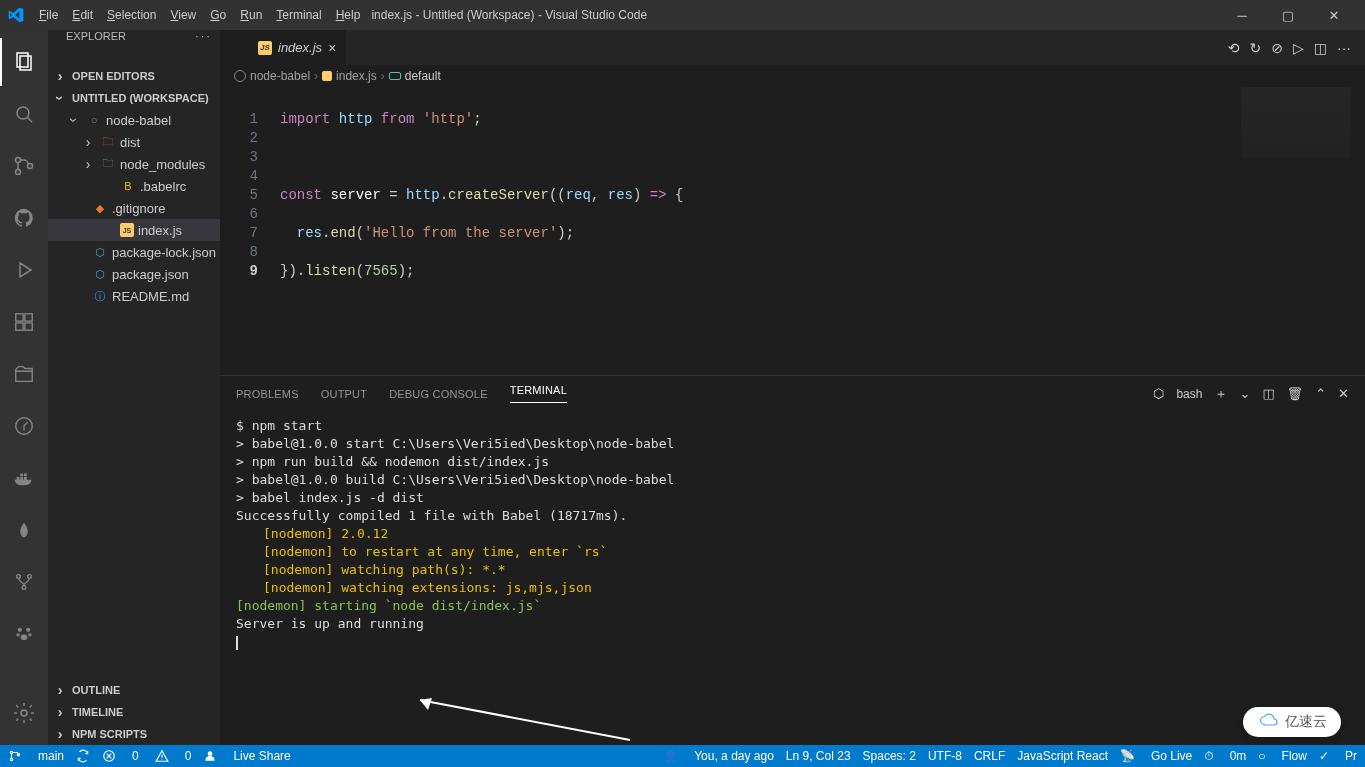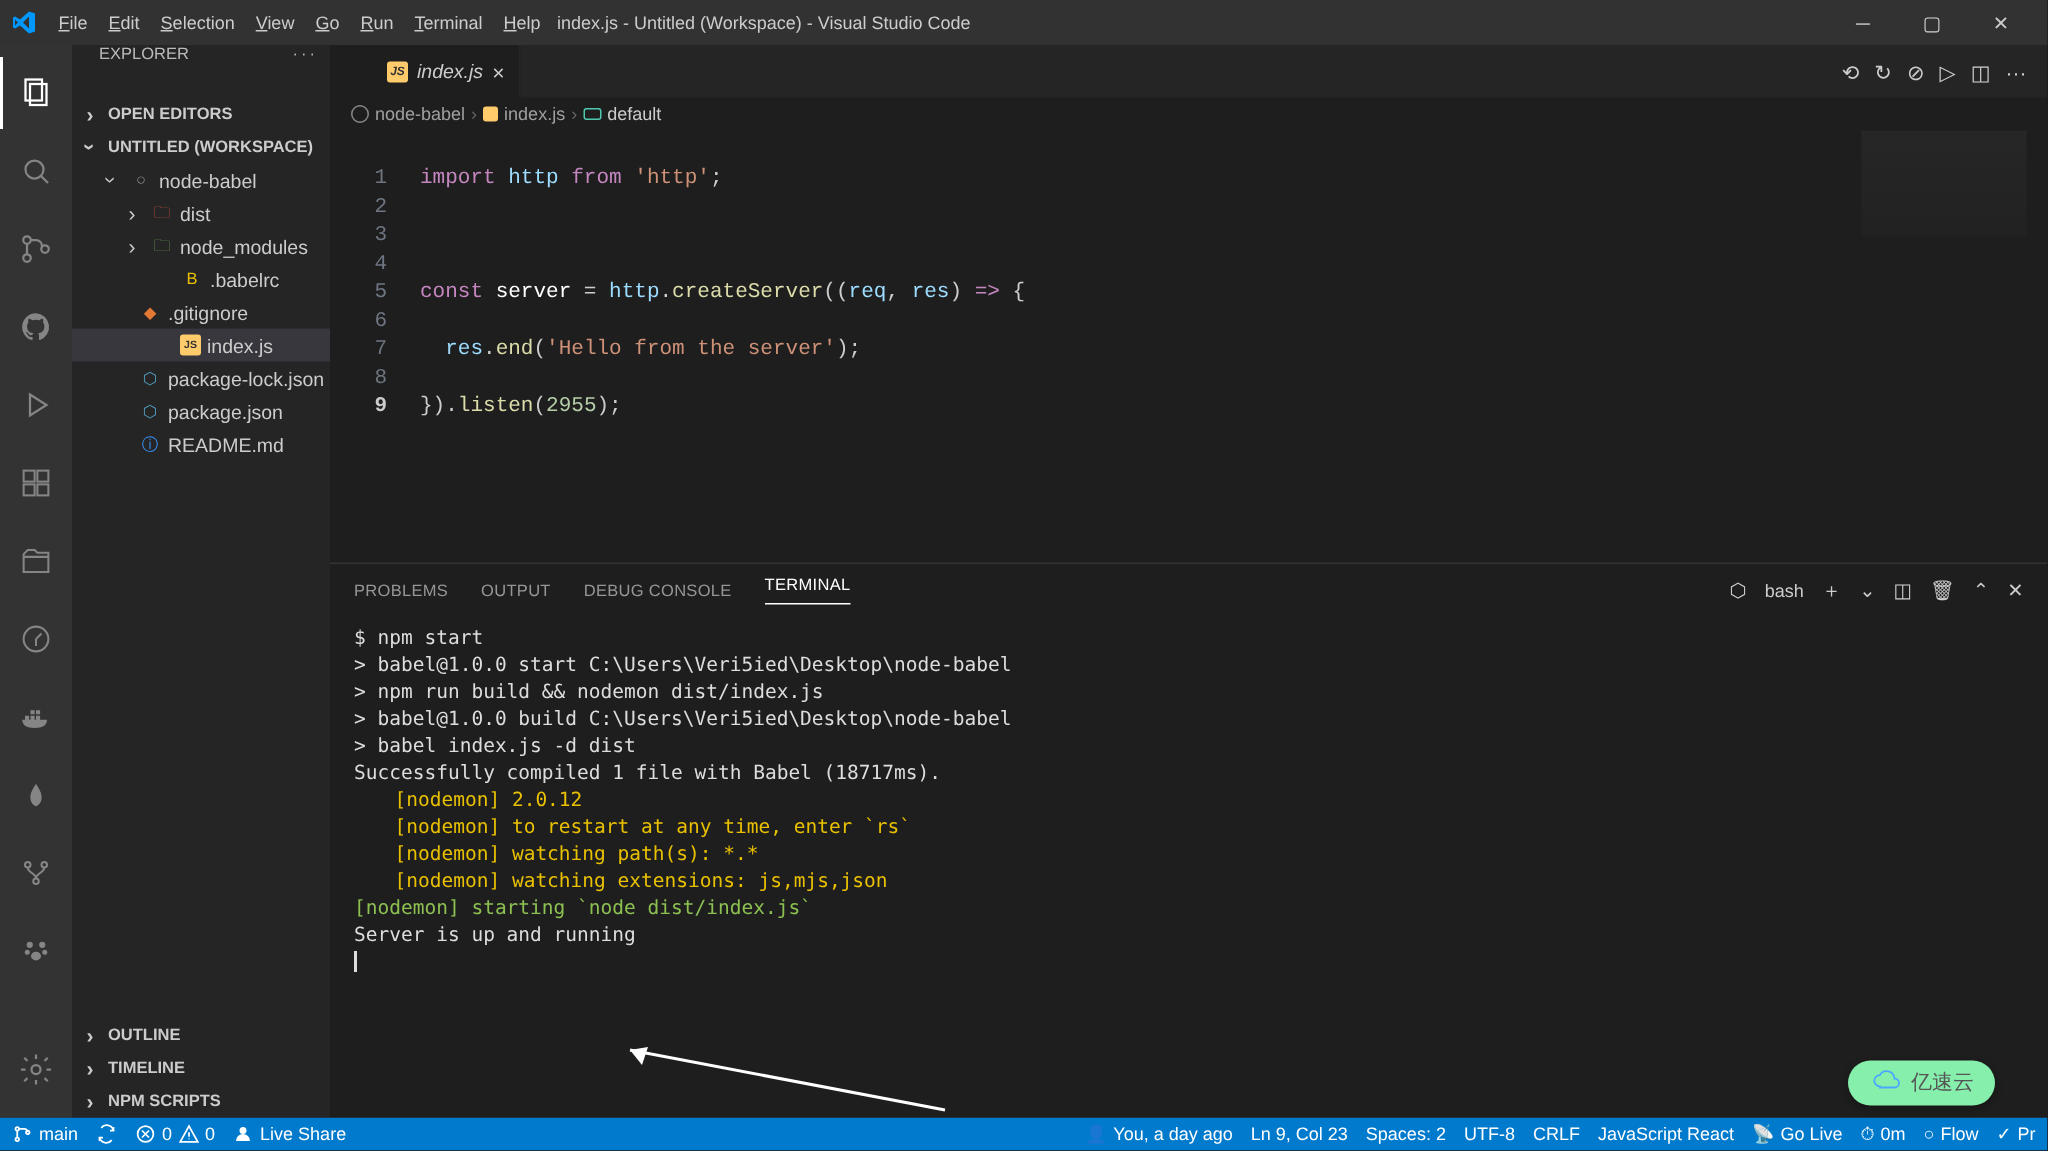--- a/index.html
+++ b/index.html
@@ -130,29 +130,29 @@
 }
 .term-green { color:#8cc152;}
 .term-yellow { color:#e8c000;margin-left:27px;}
 .cursor { display:inline-block; width:2px; height:14px; background:#ddd; vertical-align:middle;}
 
 .statusbar {
   height:22px; background:#007acc; color:#fff;
   display:flex; align-items:center; font-size:12px;
   padding:0 8px; gap:12px;
 }
-.statusbar .sb-item { display:flex; align-items:center; gap:4px; cursor:pointer;}
+.statusbar .sb-item { display:flex; align-items:center; gap:16px; cursor:pointer;}
 .statusbar .spacer { flex:1;}
 .sb-left { display:flex; align-items:center; gap:12px;}
 .sb-right { display:flex; align-items:center; gap:12px;}
 svg { display:block;}
 
 .watermark {
-  position:absolute; right:35px; bottom:30px;
-  background:#86efac; color:#555; border-radius:20px;
+  position:absolute; right:24px; bottom:30px;
+  background:#ffffff; color:#555; border-radius:20px;
   padding:6px 14px; font-size:14px; display:flex; align-items:center; gap:6px;
   box-shadow:0 2px 6px rgba(0,0,0,.3);
 }
 .arrow-annot { position:absolute; pointer-events:none;}
 </style>
 </head>
 <body>
 
 <div class="titlebar">
   <div class="logo">
@@ -373,21 +373,21 @@
           <div class="line" style="">6</div>
           <div class="line" style="">7</div>
           <div class="line" style="">8</div>
           <div class="line" style="color:#ccc;font-weight:600;">9</div>
         </div>
       <div class="code-lines">
 <div class="line"><span class="tk-kw">import</span> <span class="tk-var">http</span> <span class="tk-kw">from</span> <span class="tk-str">'http'</span><span>;</span></div>
 <div class="line"></div>
 <div class="line"><span class="tk-kw">const</span> <span class="tk-ident">server</span><span> = </span><span class="tk-var">http</span><span>.</span><span class="tk-fn">createServer</span><span>((</span><span class="tk-var">req</span><span>, </span><span class="tk-var">res</span><span>) </span><span class="tk-kw">=&gt;</span><span> {</span></div>
 <div class="line"><span>  </span><span class="tk-var">res</span><span>.</span><span class="tk-fn">end</span><span>(</span><span class="tk-str">'Hello from the server'</span><span>);</span></div>
-<div class="line"><span>}).</span><span class="tk-fn">listen</span><span>(</span><span class="tk-num">2955</span><span>);</span></div>
+<div class="line"><span>}).</span><span class="tk-fn">listen</span><span>(</span><span class="tk-num">7565</span><span>);</span></div>
 <div class="line"></div>
 
 
 
       </div>
       <div class="minimap">
           <div class="mm-blob"></div>
         </div>
     </div>
 

